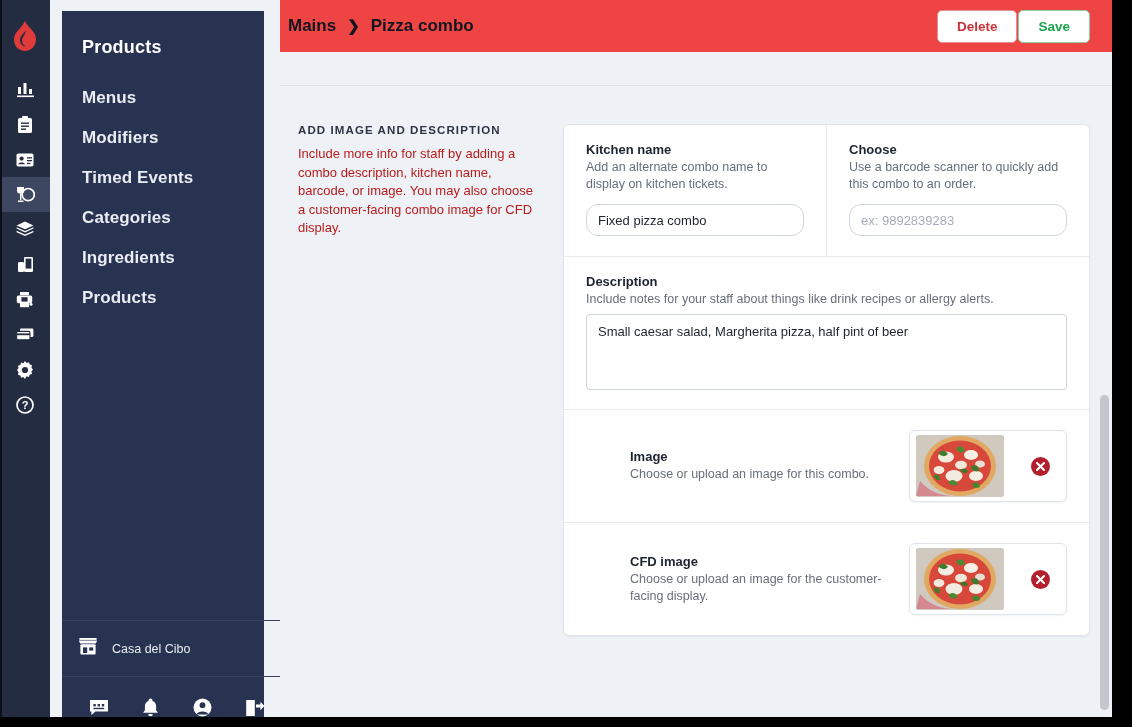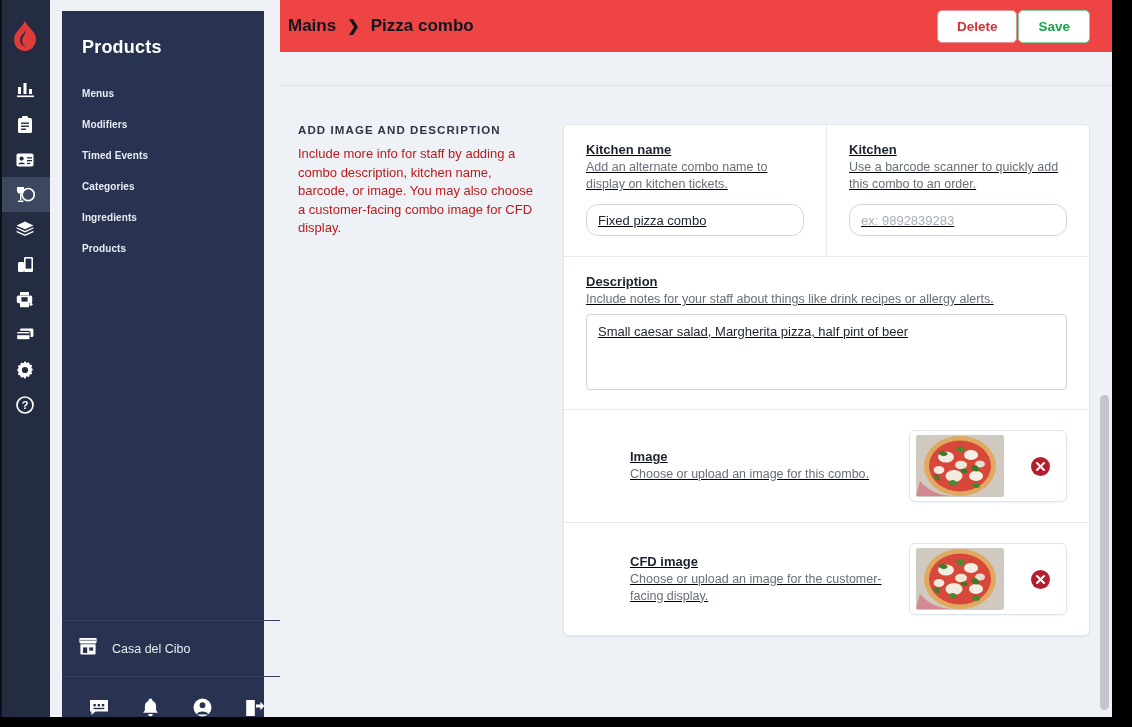--- a/index.html
+++ b/index.html
@@ -44,21 +44,21 @@
   }
   .nav-title {
     color: #ffffff;
     font-size: 18px; font-weight: bold;
     padding: 26px 0 0 20px;
     letter-spacing: .2px;
   }
   .nav-list { margin-top: 20px; }
   .nav-item {
     color: #e9ecf2;
-    font-size: 10px; font-weight: bold;
+    font-size: 17px; font-weight: bold;
     padding: 10px 0 10px 20px;
     cursor: pointer;
     letter-spacing: .1px;
   }
 
   .nav-store {
     position: absolute; left: 0; bottom: 62px;
     width: 230px; height: 56px;
     border-top: 1px solid #36415e;
     display: flex; align-items: center;
@@ -136,21 +136,20 @@
   }
 
   
   .card {
     flex: 1;
     background: #ffffff;
     border: 1px solid #e2e6ec;
     border-radius: 6px;
     box-shadow: 0 1px 2px rgba(20,30,50,.05);
     overflow: hidden;
-    text-decoration: underline;
   }
   .card-row { border-bottom: 1px solid #e7eaef; }
   .card-row:last-child { border-bottom: none; }
   .split { display: flex; }
   .split > .cell { flex: 1; padding: 17px 22px 20px 22px; }
   .split > .cell:first-child { border-right: 1px solid #e7eaef; }
 
   .f-label {
     font-size: 13px; font-weight: bold; color: #1d242f;
     margin-bottom: 2px;
@@ -474,21 +473,21 @@
 
         <div class="card">
 
           <div class="card-row split">
             <div class="cell">
               <div class="f-label">Kitchen name</div>
               <div class="f-help">Add an alternate combo name to display on kitchen tickets.</div>
               <input class="f-input" type="text" value="Fixed pizza combo" style="">
             </div>
             <div class="cell">
-              <div class="f-label">Kitchen</div>
+              <div class="f-label">Choose</div>
               <div class="f-help">Use a barcode scanner to quickly add this combo to an order.</div>
               <input class="f-input" type="text" placeholder="ex: 9892839283" style="">
             </div>
           </div>
 
           <div class="card-row">
             <div class="full-cell">
               <div class="f-label">Description</div>
               <div class="f-help">Include notes for your staff about things like drink recipes or allergy alerts.</div>
               <textarea class="f-textarea" style="">Small caesar salad, Margherita pizza, half pint of beer</textarea>

